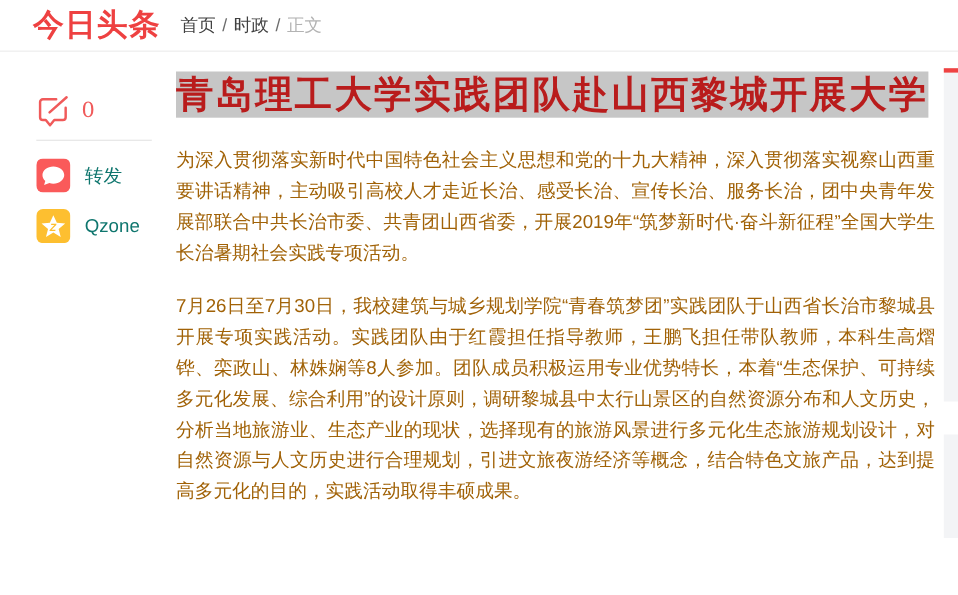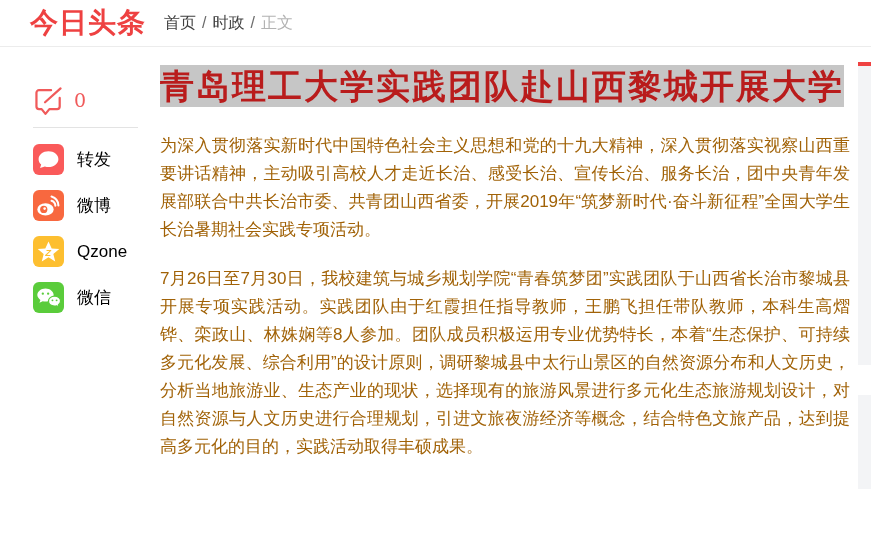--- a/index.html
+++ b/index.html
@@ -19,21 +19,21 @@
 
   
   .share-rail { position:absolute; left:33px; top:83px; width:110px; }
   .comment-row { display:flex; align-items:center; height:34px; margin-bottom:10px; }
   .comment-count { font-family:"DejaVu Serif","Liberation Serif",serif;
                    font-size:19px; color:#f05a5a; margin-left:10px; }
   .rail-divider { border:none; border-top:1px solid #e3e3e3; width:105px;
                   margin:0 0 16px 0; }
   .share-item { display:flex; align-items:center; margin-bottom:15px; cursor:pointer; }
   .share-icon { width:31px; height:31px; display:block; }
-  .share-label { margin-left:13px; font-size:17px; color:#000000; }
+  .share-label { margin-left:13px; font-size:17px; color:#0f766e; }
 
   
   .main { position:absolute; left:160px; top:47px; width:690px; }
   .article-title { margin-top:15px; font-size:34px; line-height:49px;
                    font-weight:bold; color:#b91c1c; letter-spacing:2px; }
   .article-title .hl { background:#c6c6c6; padding:2px 0; }
   .article-meta { margin-top:9px; font-size:15px; color:#999; }
   .article-meta .meta-time { margin-left:8px; }
   .article-body { margin-top:21px; }
   .article-body p { font-size:17px; line-height:28px; color:#a16207;
@@ -68,53 +68,30 @@
     <hr class="rail-divider">
 
     <div class="share-item">
       <svg class="share-icon" viewBox="0 0 36 36">
         <rect x="0" y="0" width="36" height="36" rx="7" fill="#fa5a5a"></rect>
         <path fill="#fff" d="M18 8.5c6.4 0 11.5 4.1 11.5 9.1 0 5-5.1 9.1-11.5 9.1-1.5 0-2.9-.2-4.2-.6L8.2 28l1.3-4.1c-1.9-1.6-3-3.8-3-6.3 0-5 5.1-9.1 11.5-9.1z"></path>
       </svg>
       <span class="share-label">转发</span>
     </div>
 
-    <div class="share-item">
-      <svg class="share-icon" viewBox="0 0 36 36">
-        <rect x="0" y="0" width="36" height="36" rx="7" fill="#f8683f"></rect>
-        <ellipse cx="14.5" cy="22.5" rx="9.5" ry="7.2" fill="#fff"></ellipse>
-        <circle cx="12.5" cy="22.5" r="4.2" fill="#f8683f"></circle>
-        <circle cx="13.5" cy="21.6" r="1.5" fill="#fff"></circle>
-        <path d="M21.5 7.5 a11.5 11.5 0 0 1 8 10.5" fill="none" stroke="#fff" stroke-width="2.4" stroke-linecap="round"></path>
-        <path d="M21.5 12.5 a6.5 6.5 0 0 1 4.5 5.7" fill="none" stroke="#fff" stroke-width="2.4" stroke-linecap="round"></path>
-      </svg>
-      <span class="share-label">微博</span>
-    </div>
 
     <div class="share-item">
       <svg class="share-icon" viewBox="0 0 36 36">
         <rect x="0" y="0" width="36" height="36" rx="7" fill="#fdbf30"></rect>
         <polygon fill="#fff" points="18,6.5 21.7,14.6 30.5,15.2 23.6,21 25.8,29.5 18,24.7 10.2,29.5 12.4,21 5.5,15.2 14.3,14.6"></polygon>
         <text x="14.2" y="23" font-size="11" font-style="italic" font-weight="bold" font-family="Liberation Sans, sans-serif" fill="#fdbf30">Z</text>
       </svg>
       <span class="share-label">Qzone</span>
     </div>
 
-    <div class="share-item">
-      <svg class="share-icon" viewBox="0 0 36 36">
-        <rect x="0" y="0" width="36" height="36" rx="7" fill="#5acc3b"></rect>
-        <path fill="#fff" d="M14.5 7.5c5.2 0 9.5 3.4 9.5 7.6 0 4.2-4.3 7.6-9.5 7.6-1.1 0-2.2-.15-3.2-.45L7.5 24l1.1-3.2C7 19.4 5 17.4 5 15.1c0-4.2 4.3-7.6 9.5-7.6z"></path>
-        <circle cx="11.4" cy="13.6" r="1.35" fill="#5acc3b"></circle>
-        <circle cx="17.6" cy="13.6" r="1.35" fill="#5acc3b"></circle>
-        <path fill="#fff" stroke-width="1.4" d="M25 16.5c4 0 7 2.5 7 5.6 0 1.7-1 3.2-2.4 4.3l.8 2.5-2.9-1.3c-.8.2-1.6.3-2.5.3-4 0-7-2.5-7-5.8 0-3.1 3-5.6 7-5.6z" stroke="#5acc3b"></path>
-        <circle cx="22.6" cy="21.3" r="1.1" fill="#5acc3b"></circle>
-        <circle cx="27.4" cy="21.3" r="1.1" fill="#5acc3b"></circle>
-      </svg>
-      <span class="share-label">微信</span>
-    </div>
   </div>
 
   <div class="main">
     <h1 class="article-title"><span class="hl">青岛理工大学实践团队赴山西黎城开展大学</span><br></h1>
     <div class="article-body">
       <p>为深入贯彻落实新时代中国特色社会主义思想和党的十九大精神，深入贯彻落实视察山西重要讲话精神，主动吸引高校人才走近长治、感受长治、宣传长治、服务长治，团中央青年发展部联合中共长治市委、共青团山西省委，开展2019年“筑梦新时代·奋斗新征程”全国大学生长治暑期社会实践专项活动。</p>
       <p>7月26日至7月30日，我校建筑与城乡规划学院“青春筑梦团”实践团队于山西省长治市黎城县开展专项实践活动。实践团队由于红霞担任指导教师，王鹏飞担任带队教师，本科生高熠铧、栾政山、林姝娴等8人参加。团队成员积极运用专业优势特长，本着“生态保护、可持续多元化发展、综合利用”的设计原则，调研黎城县中太行山景区的自然资源分布和人文历史，分析当地旅游业、生态产业的现状，选择现有的旅游风景进行多元化生态旅游规划设计，对自然资源与人文历史进行合理规划，引进文旅夜游经济等概念，结合特色文旅产品，达到提高多元化的目的，实践活动取得丰硕成果。</p>
     </div>
   </div>
 

